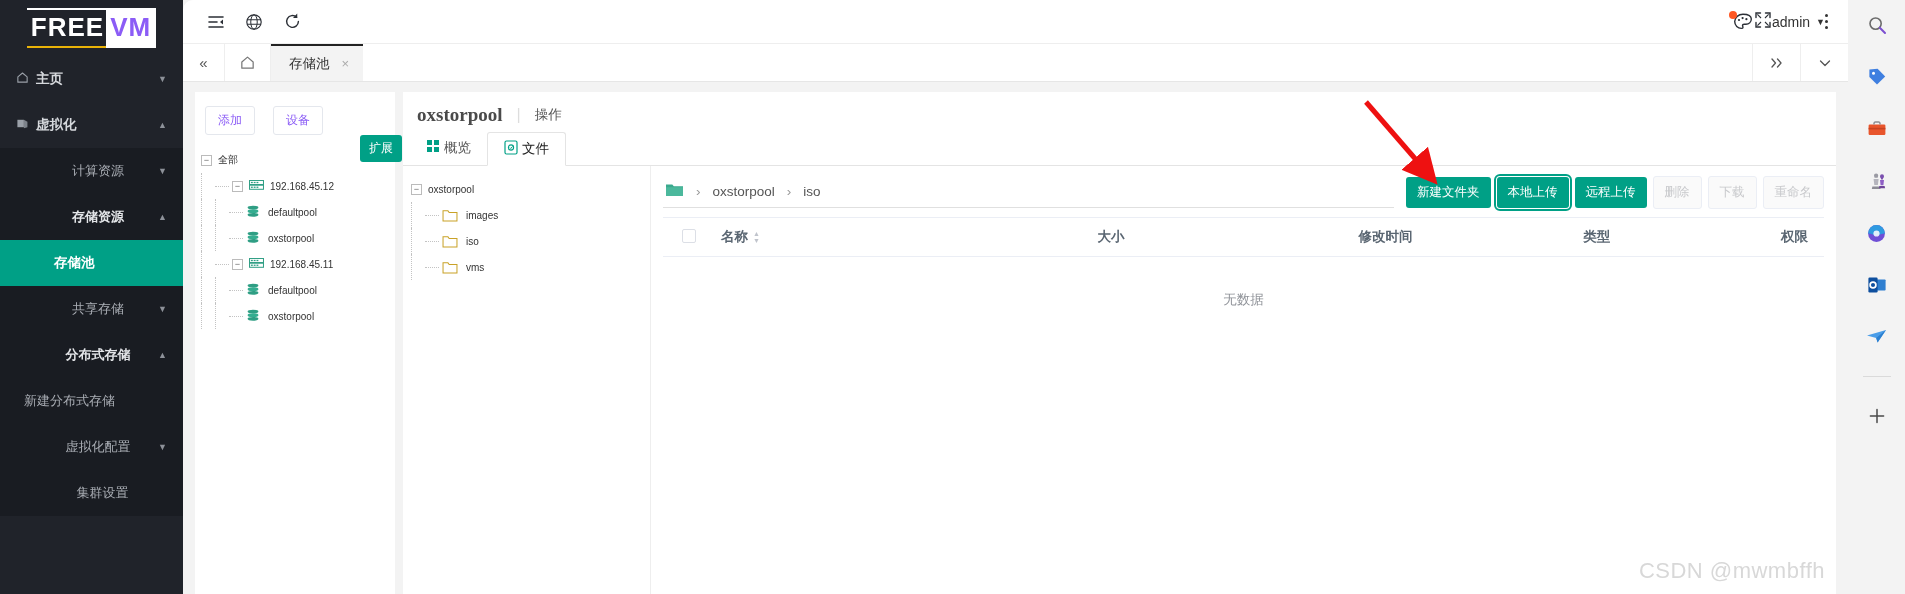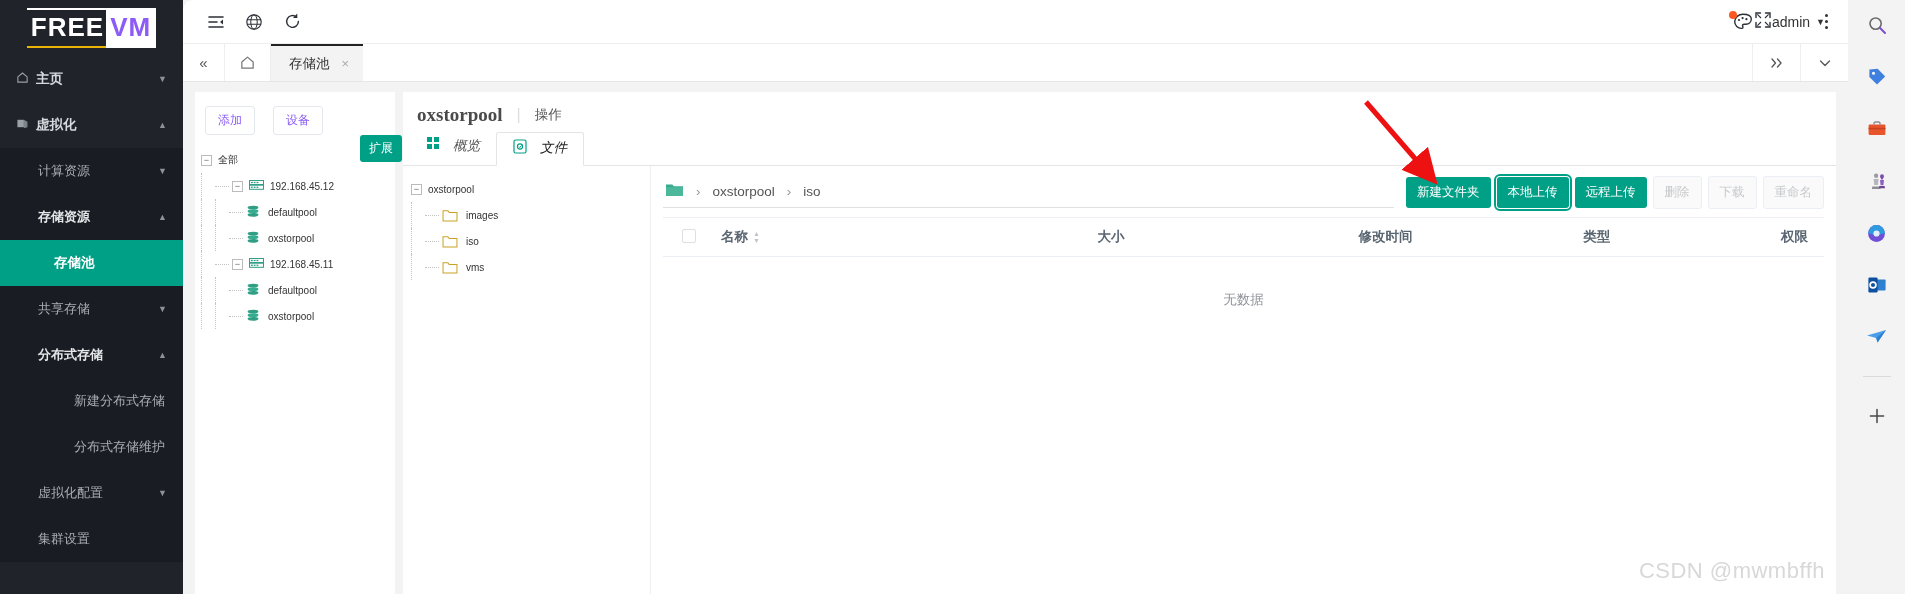--- a/index.html
+++ b/index.html
@@ -26,23 +26,23 @@
   .logo .vm { color:#8b5cf6; background:#fff; padding: 4px 5px 8px 4px; }
 
   .nav-item {
     display:flex; align-items:center; height: 46px; padding: 0 16px;
     color: #a9adb4; font-size: 13.5px; cursor: pointer; position: relative;
   }
   .nav-item .nv-ico { width:20px; font-size:13px; display:inline-block; color:#8d9199; }
   .nav-item .nv-label { flex:1; white-space: nowrap; }
   .nav-item .caret { font-size:9px; color:#8d9199; }
   .nav-item.l1 { font-weight:700; color:#d6d9dd; }
-  .nav-item.l2 { padding-left: 38px; background:#191c22; font-size:13px; }
+  .nav-item.l2 { padding-left: 38px; background:#191c22; font-size:13px;text-align:center; }
   .nav-item.l2.bold { font-weight: 700; color:#e4e6e9; }
-  .nav-item.l3 { padding-left: 74px; background:#191c22; font-size:13px; }
+  .nav-item.l3 { padding-left: 24px; background:#191c22; font-size:13px; }
   .nav-item.active { background:#00a086; color:#fff; font-weight:700; justify-content:flex-start; padding-left:54px;}
   .nav-item.active .nv-label { color:#fff; }
 
   
   .main { flex:1; display:flex; flex-direction:column; height:594px; background:#f3f3f3; min-width:0; }
 
   .topbar {
     height: 44px; background:#fff; display:flex; align-items:center; padding: 0 14px;
     border-bottom: 1px solid #eee; border-top-left-radius: 10px; position:relative;
   }
@@ -107,22 +107,22 @@
   
   .detail { flex:1; background:#fff; margin-left: 8px; display:flex; flex-direction:column; min-width:0; }
   .detail-head { display:flex; align-items:center; gap: 14px; padding: 12px 0 6px 14px; }
   .badge-green { background:#00a086; color:#fff; font-size:12px; padding:5px 9px; border-radius:3px; cursor:pointer; position:absolute; }
   .dh-title { font-size:19px; font-weight:700; color:#4a4a4a; font-family:"Liberation Serif", serif; }
   .dh-sep { color:#ddd; }
   .dh-op { font-size:13.5px; color:#555; cursor:pointer; }
 
   .tabs2 { display:flex; align-items:flex-end; padding-left: 8px; border-bottom:1px solid #e4e4e4; height:34px; }
   .tab2 {
-    display:flex; gap:13px; font-size:13.5px; color:#555;
-    padding: 6px 16px; cursor:pointer; height:34px; box-sizing:border-box;font-style:italic;
+    display:flex; align-items:center; gap:4px; font-size:13.5px; color:#555;
+    padding: 6px 16px; cursor:pointer; height:34px; box-sizing:border-box;
   }
   .tab2.active {
     color:#222; background:#fff; border:1px solid #e4e4e4; border-bottom:1px solid #fff;
     margin-bottom:-1px; border-radius:3px 3px 0 0;
   }
 
   .detail-body { flex:1; display:flex; min-height:0; }
   .subtree { width: 248px; flex:0 0 248px; padding: 10px 0 0 8px; border-right:1px solid #eee; }
   .filepane { flex:1; min-width:0; display:flex; flex-direction:column; padding: 8px 12px 0 12px; }
 
@@ -215,23 +215,20 @@
         <div class="nav-item l2">
           <span class="nv-label">共享存储</span>
           <span class="caret">▼</span>
         </div>
         <div class="nav-item l2 bold">
           <span class="nv-label">分布式存储</span>
           <span class="caret">▲</span>
         </div>
         <div class="nav-item l3">
           <span class="nv-label">新建分布式存储</span>
-        </div>
-        <div class="nav-item l3">
-          <span class="nv-label">分布式存储维护</span>
         </div>
         <div class="nav-item l2">
           <span class="nv-label">虚拟化配置</span>
           <span class="caret">▼</span>
         </div>
         <div class="nav-item l2">
           <span class="nv-label">集群设置</span>
         </div>
       </div>
   </div>

